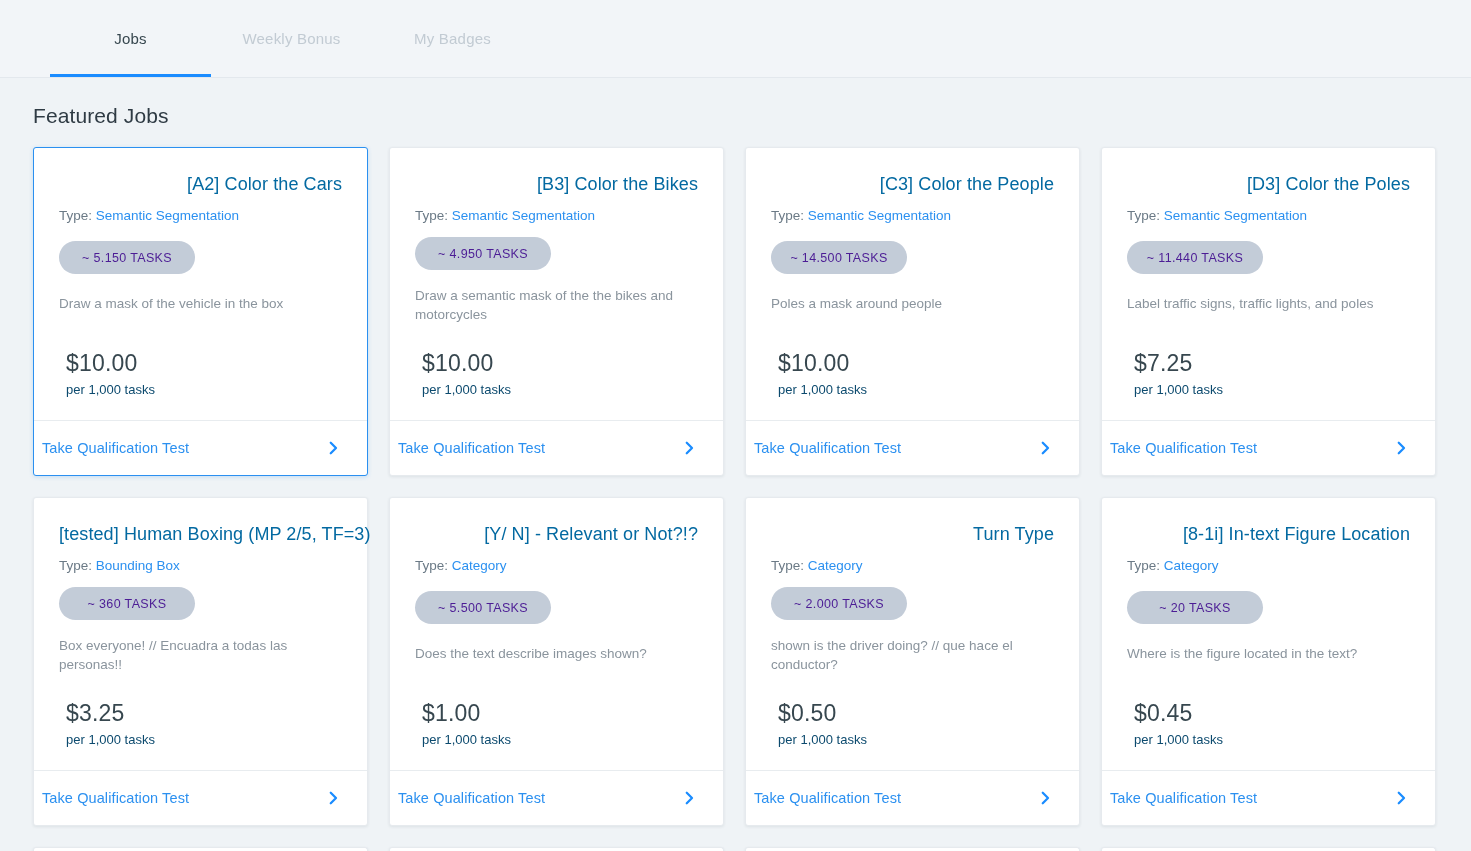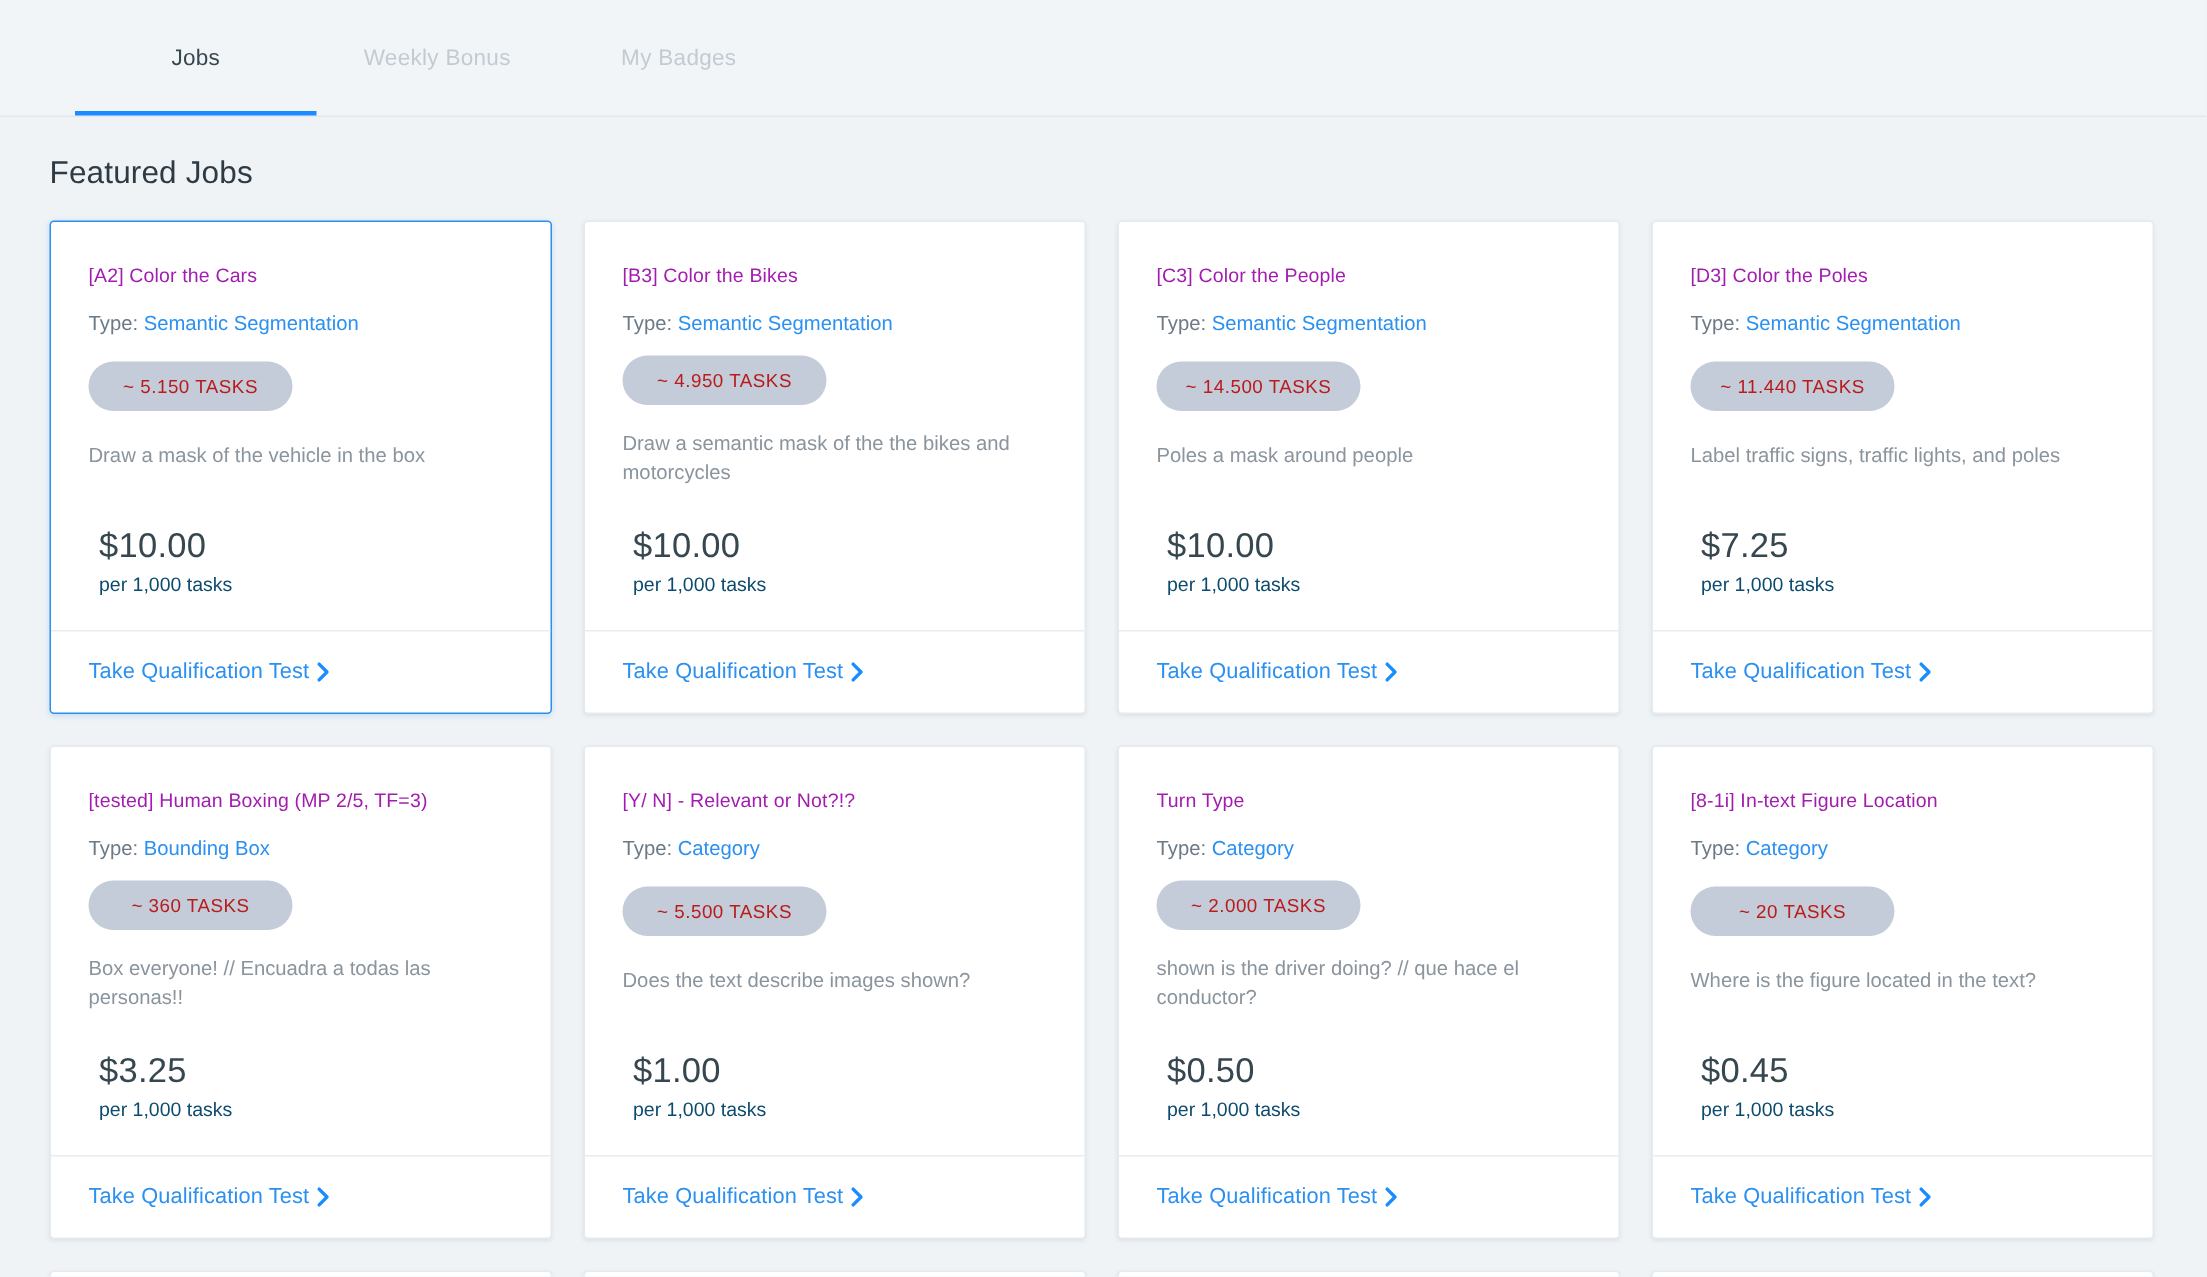--- a/index.html
+++ b/index.html
@@ -85,43 +85,44 @@
 
   .card-body {
     flex: 1 1 auto;
     padding: 26px 25px 0 25px;
     display: flex;
     flex-direction: column;
     position: relative;
   }
 
   .card-title {
-    font-size: 13px;
-    color: #a21caf;
+    font-size: 18px;
+    color: #0369a1;
     line-height: 20px;
     letter-spacing: .1px;
     white-space: nowrap;
+    text-align: right;
   }
 
   .card-type {
     margin-top: 13px;
     font-size: 13.5px;
     color: #6b7a86;
     line-height: 18px;
   }
   .card-type .type-link {
     color: #2b90f0;
     cursor: pointer;
   }
 
   .badge {
     margin-top: 16px;
     align-self: flex-start;
     background: #c3ccd8;
-    color: #b91c1c;
+    color: #4c1d95;
     border-radius: 17px;
     height: 33px;
     min-width: 136px;
     padding: 0 18px;
     display: flex;
     align-items: center;
     justify-content: center;
     font-size: 12.5px;
     letter-spacing: .35px;
     font-weight: 400;
@@ -156,21 +157,22 @@
     color: #0c4a6e;
     line-height: 17px;
   }
 
   .card-footer {
     flex: 0 0 auto;
     height: 55px;
     border-top: 1px solid #e8ecef;
     display: flex;
     align-items: center;
-    padding: 0 25px 0 25px;
+    justify-content: space-between;
+    padding: 0 25px 0 8px;
     cursor: pointer;
   }
   .card-footer-label {
     font-size: 14.5px;
     color: #2b90f0;
     letter-spacing: .1px;
   }
   .chev {
     width: 18px;
     height: 18px;

